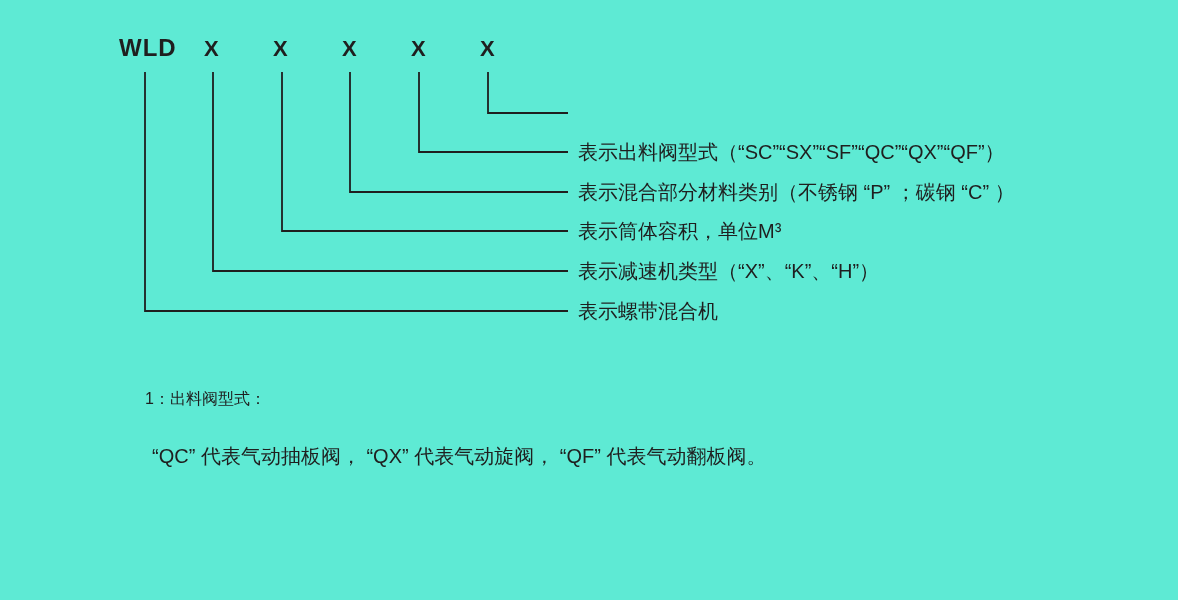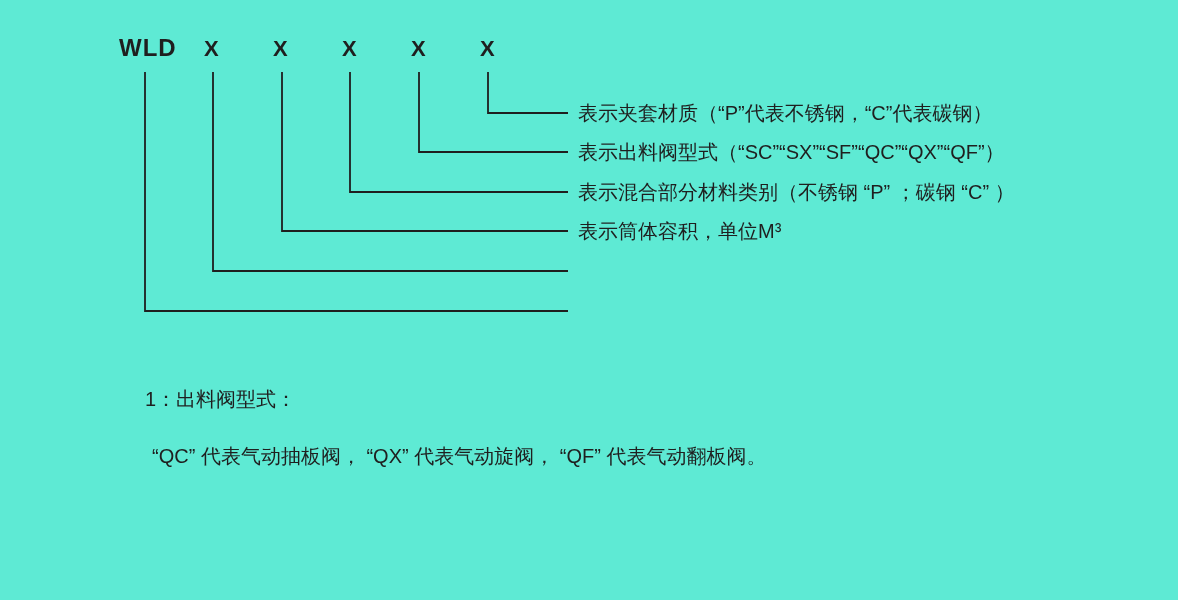--- a/index.html
+++ b/index.html
@@ -40,21 +40,21 @@
   }
   .callout.c0 { top: 99px; }
   .callout.c1 { top: 138px; }
   .callout.c2 { top: 178px; }
   .callout.c3 { top: 217px; }
   .callout.c4 { top: 257px; }
   .callout.c5 { top: 297px; }
   .note-heading {
     position: absolute;
     left: 145px;
-    font-size: 20px;
+    font-size: 16px;
     line-height: 24px;
     white-space: nowrap;
   }
   .note-line {
     position: absolute;
     left: 152px;
     font-size: 20px;
     line-height: 24px;
     white-space: nowrap;
   }
@@ -78,21 +78,22 @@
 
   <svg class="lines-svg" width="1178" height="600" viewBox="0 0 1178 600">
     <path d="M 488 72 L 488 113 L 568 113" fill="none" stroke="#1f1f1f" stroke-width="1.8"></path>
     <path d="M 419 72 L 419 152 L 568 152" fill="none" stroke="#1f1f1f" stroke-width="1.8"></path>
     <path d="M 350 72 L 350 192 L 568 192" fill="none" stroke="#1f1f1f" stroke-width="1.8"></path>
     <path d="M 282 72 L 282 231 L 568 231" fill="none" stroke="#1f1f1f" stroke-width="1.8"></path>
     <path d="M 213 72 L 213 271 L 568 271" fill="none" stroke="#1f1f1f" stroke-width="1.8"></path>
     <path d="M 145 72 L 145 311 L 568 311" fill="none" stroke="#1f1f1f" stroke-width="1.8"></path>
   </svg>
 
-  <div class="callout c0">表示夹套材质（“P”代表不锈钢，“C”代表碳钢）</div>
   <div class="callout c2">表示混合部分材料类别（不锈钢 “P” ；碳钢 “C” ）</div>
   <div class="callout c1">表示出料阀型式（“SC”“SX”“SF”“QC”“QX”“QF”）</div>
   <div class="callout c3">表示筒体容积，单位M³</div>
+  <div class="callout c4">表示减速机类型（“X”、“K”、“H”）</div>
+  <div class="callout c5">表示螺带混合机</div>
 
   <div class="note-heading nh1">1：出料阀型式：</div>
   <div class="note-line nl2">“QC” 代表气动抽板阀， “QX” 代表气动旋阀， “QF” 代表气动翻板阀。</div>
 
 </div>
 
 </body></html>

